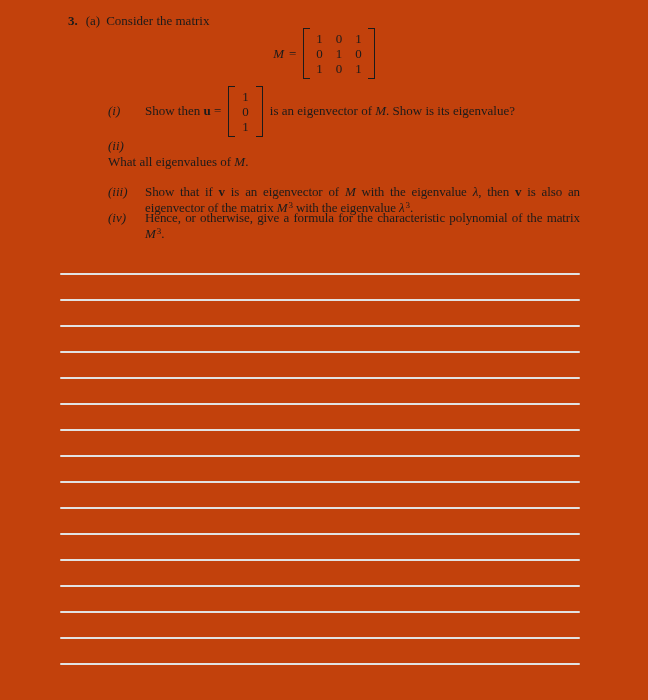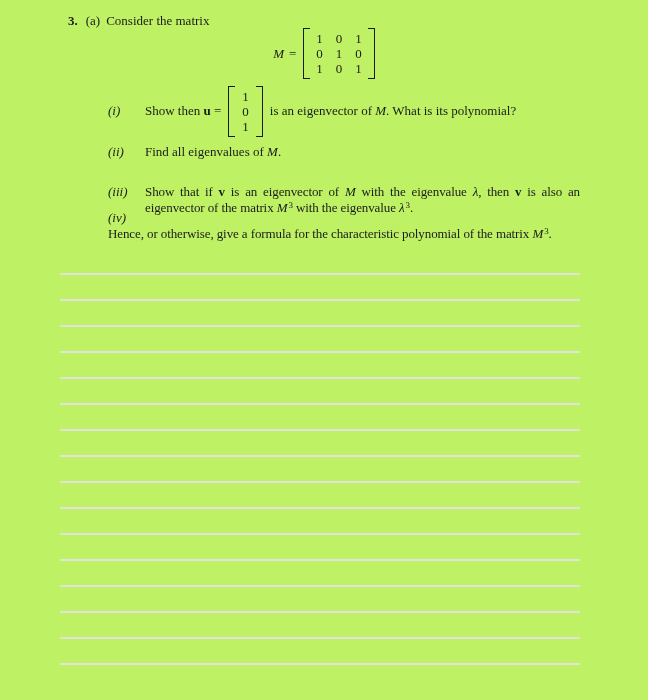--- a/index.html
+++ b/index.html
@@ -1,20 +1,20 @@
 <!DOCTYPE html>
 <html><head>
 <meta charset="utf-8">
 <style>
   html, body { margin: 0; padding: 0; background: #ffffff; }
   .page {
     position: relative;
     width: 648px;
     height: 700px;
-    background: #bef264;
+    background: #c2410c;
     font-family: "Liberation Serif", "DejaVu Serif", serif;
     font-size: 13px;
     color: #1b1b1b;
     overflow: hidden;
   }
 
   
   .q-heading { position: absolute; left: 68px; top: 13px; white-space: nowrap; }
   .q-num  { font-weight: 700; margin-right: 8px; }
   .q-part { margin-right: 6px; }
@@ -41,23 +41,23 @@
   .ilabel { flex: none; width: 37px; font-style: italic; }
   .icontent { flex: 1; line-height: 15.5px; }
   .just { text-align: justify; letter-spacing: -0.1px; }
 
   .item-i { top: 84px; height: 54px; align-items: center; }
   .item-i .icontent { flex: none; display: flex; align-items: center; }
   .vec { margin: 0 7px; }
   .vcol { display: grid; padding: 3px 7px; line-height: 15px; }
   .vcol span { text-align: center; }
 
-  .item-ii  { top: 144px; }
+  .item-ii  { top: 138px; flex-direction: column; }
   .item-iii { top: 184px; }
-  .item-iv  { top: 210px; flex-direction: column; }
+  .item-iv  { top: 210px; }
 
   
   .seg-b { font-weight: 700; }
   .seg-i { font-style: italic; }
   .seg-sup { font-size: 9px; position: relative; top: -4px; margin-left: 1px; }
 
   
   .answer-area { position: absolute; left: 60px; top: 273px; width: 520px; }
   .rule-line { height: 2px; margin-bottom: 24px; border-radius: 1px; }
 </style>
@@ -96,27 +96,27 @@
       <span><span>Show then </span><span class="seg-b">u</span><span> =</span></span>
       <span class="vec">
         <span class="bracket bl"></span>
         <span class="vcol">
           <span>1</span>
           <span>0</span>
           <span>1</span>
         </span>
         <span class="bracket br"></span>
       </span>
-      <span><span>is an eigenvector of </span><span class="seg-i">M</span><span>. What is its polynomial?</span></span>
+      <span><span>is an eigenvector of </span><span class="seg-i">M</span><span>. Show is its eigenvalue?</span></span>
     </span>
   </div>
 
   <div class="item item-ii">
     <span class="ilabel">(ii)</span>
-    <span class="icontent"><span>Find all eigenvalues of </span><span class="seg-i">M</span><span>.</span></span>
+    <span class="icontent"><span>What all eigenvalues of </span><span class="seg-i">M</span><span>.</span></span>
   </div>
 
   <div class="item item-iii">
     <span class="ilabel">(iii)</span>
     <span class="icontent just"><span>Show that if </span><span class="seg-b">v</span><span> is an eigenvector of </span><span class="seg-i">M</span><span> with the eigenvalue </span><span class="seg-i">λ</span><span>, then </span><span class="seg-b">v</span><span> is also an eigenvector of the matrix </span><span class="seg-i">M</span><span class="seg-sup">3</span><span> with the eigenvalue </span><span class="seg-i">λ</span><span class="seg-sup">3</span><span>.</span></span>
   </div>
 
   <div class="item item-iv">
     <span class="ilabel">(iv)</span>
     <span class="icontent just"><span>Hence, or otherwise, give a formula for the characteristic polynomial of the matrix </span><span class="seg-i">M</span><span class="seg-sup">3</span><span>.</span></span>

